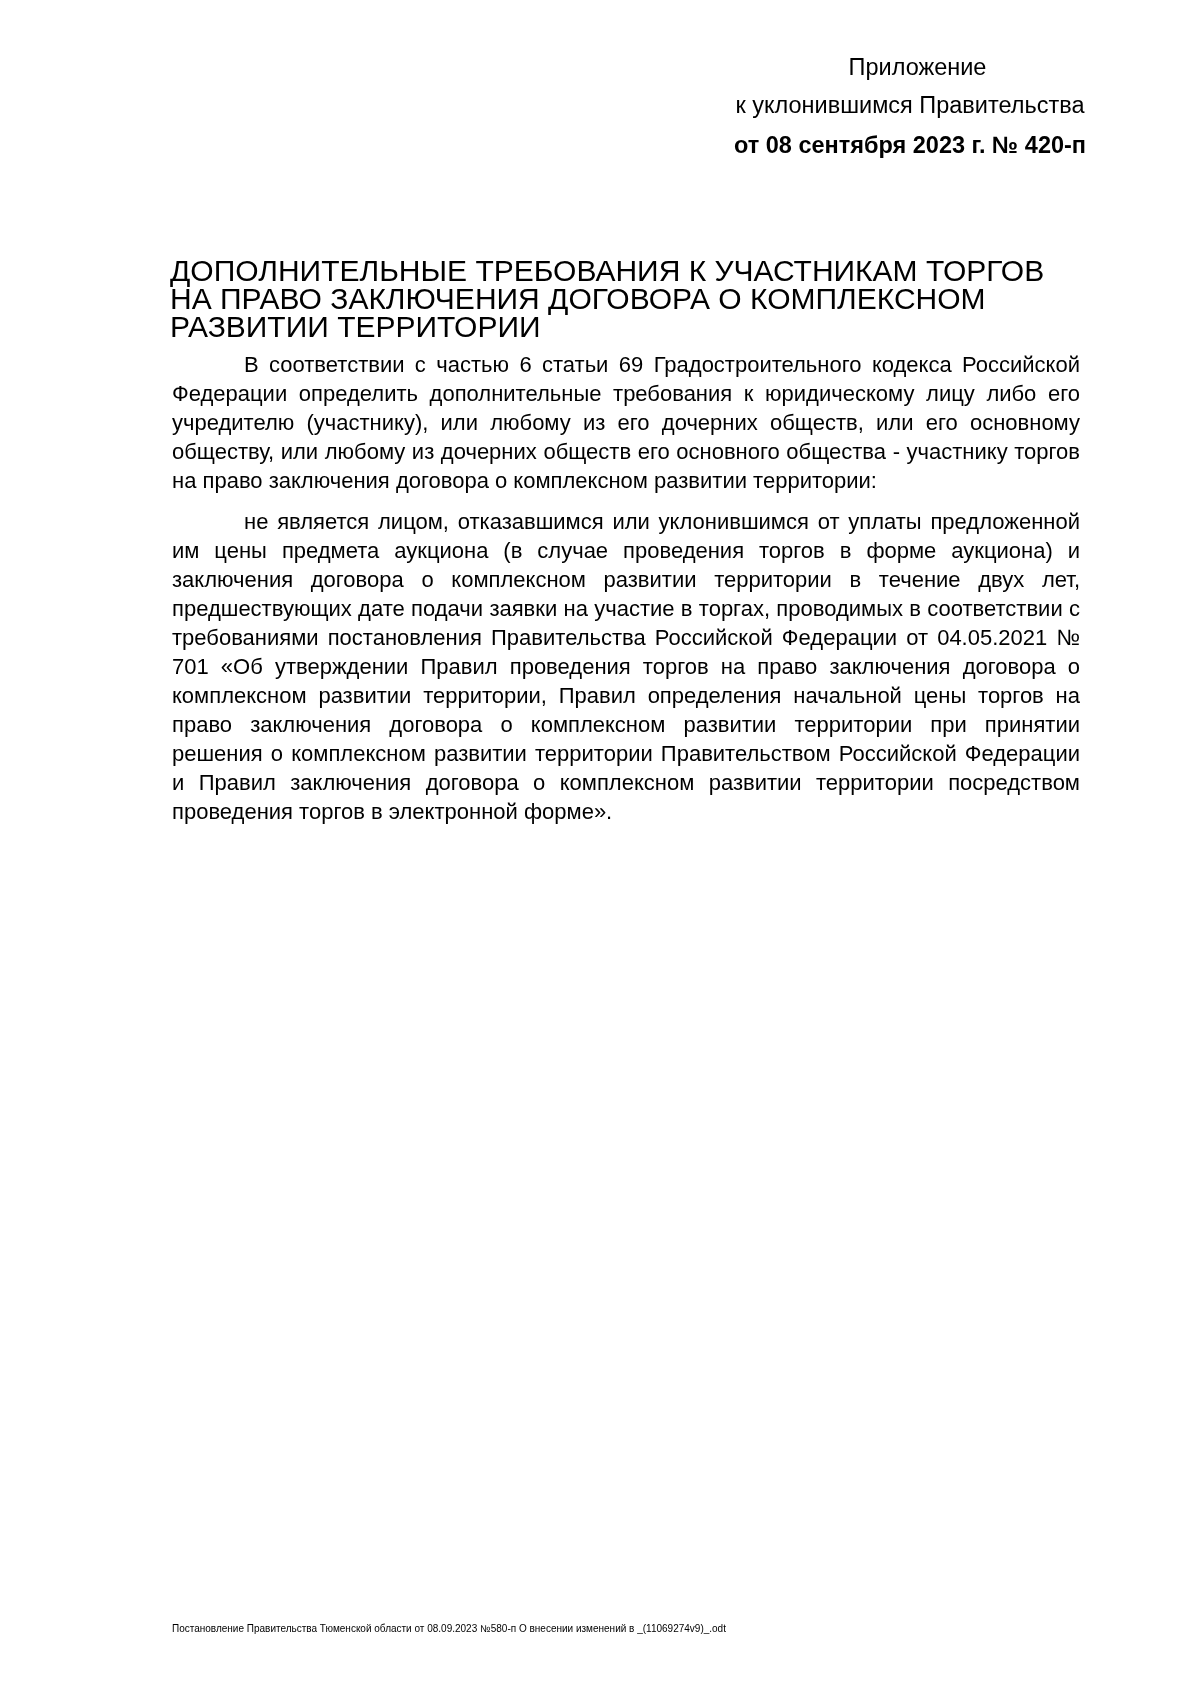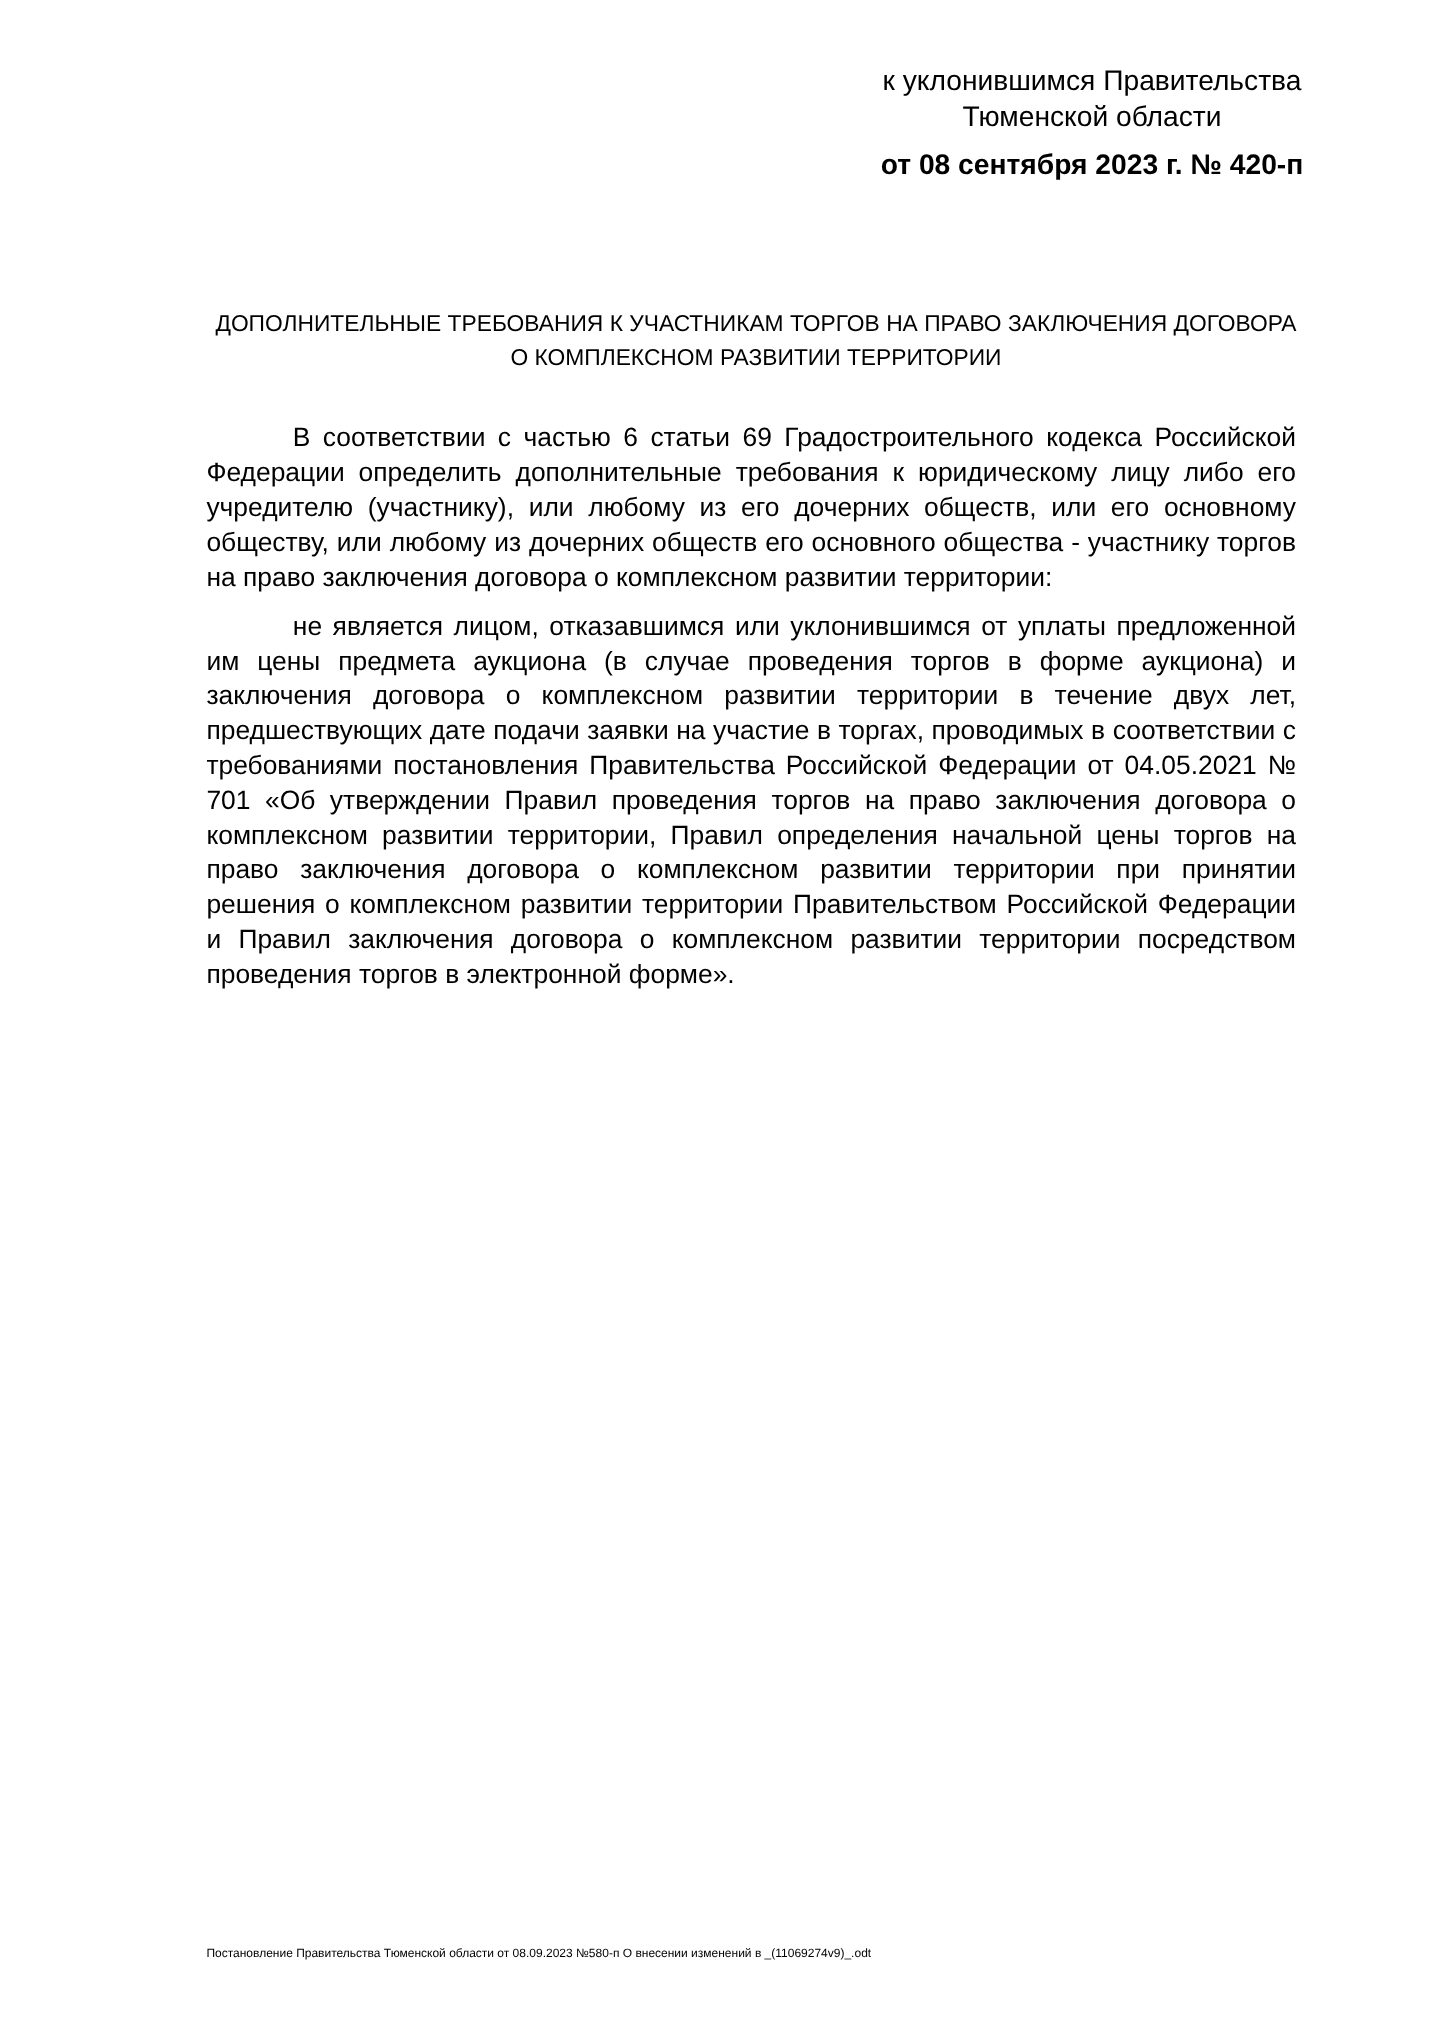--- a/index.html
+++ b/index.html
@@ -11,40 +11,40 @@
       position: absolute; left: 640px; width: 500px; top: 52px;
       text-align: center; font-size: 23.5px; line-height: 30px;
     }
     .header-block .line1 { display: block; margin-bottom: 8px; padding-left: 55px; }
     .header-block .line2 { display: block; padding-left: 40px; }
     .header-block .line3 { display: block; padding-left: 40px; }
     .header-block .line4 { display: block; font-weight: bold; margin-top: 10px; padding-left: 40px; }
 
     .title {
       position: absolute; left: 170px; width: 920px; top: 257px;
-      text-align: center; font-size: 19px; line-height: 28px;
+      font-size: 30px; line-height: 28px;
       text-transform: uppercase;
     }
     .body-text {
       position: absolute; left: 172px; width: 908px; top: 350px;
       font-size: 22px; line-height: 29px; text-align: justify;
     }
     .body-text p { margin: 0 0 12px 0; text-indent: 72px; }
 
     .footer {
       position: absolute; left: 172px; top: 1620px;
       font-size: 10px; line-height: 18px; white-space: nowrap;
     }
   </style>
 </head>
 <body>
 
 <div class="header-block">
+  <span class="line1">Приложение</span>
   <span class="line2">к уклонившимся Правительства</span>
-  <span class="line3">Тюменской области</span>
   <span class="line4">от 08 сентября 2023 г. № 420-п</span>
 </div>
 
 <div class="title">ДОПОЛНИТЕЛЬНЫЕ ТРЕБОВАНИЯ К УЧАСТНИКАМ ТОРГОВ НА ПРАВО ЗАКЛЮЧЕНИЯ ДОГОВОРА О КОМПЛЕКСНОМ РАЗВИТИИ ТЕРРИТОРИИ</div>
 
 <div class="body-text">
   <p>В соответствии с частью 6 статьи 69 Градостроительного кодекса Российской Федерации определить дополнительные требования к юридическому лицу либо его учредителю (участнику), или любому из его дочерних обществ, или его основному обществу, или любому из дочерних обществ его основного общества - участнику торгов на право заключения договора о комплексном развитии территории:</p>
   <p>не является лицом, отказавшимся или уклонившимся от уплаты предложенной им цены предмета аукциона (в случае проведения торгов в форме аукциона) и заключения договора о комплексном развитии территории в течение двух лет, предшествующих дате подачи заявки на участие в торгах, проводимых в соответствии с требованиями постановления Правительства Российской Федерации от 04.05.2021 № 701 «Об утверждении Правил проведения торгов на право заключения договора о комплексном развитии территории, Правил определения начальной цены торгов на право заключения договора о комплексном развитии территории при принятии решения о комплексном развитии территории Правительством Российской Федерации и Правил заключения договора о комплексном развитии территории посредством проведения торгов в электронной форме».</p>
 </div>
 

